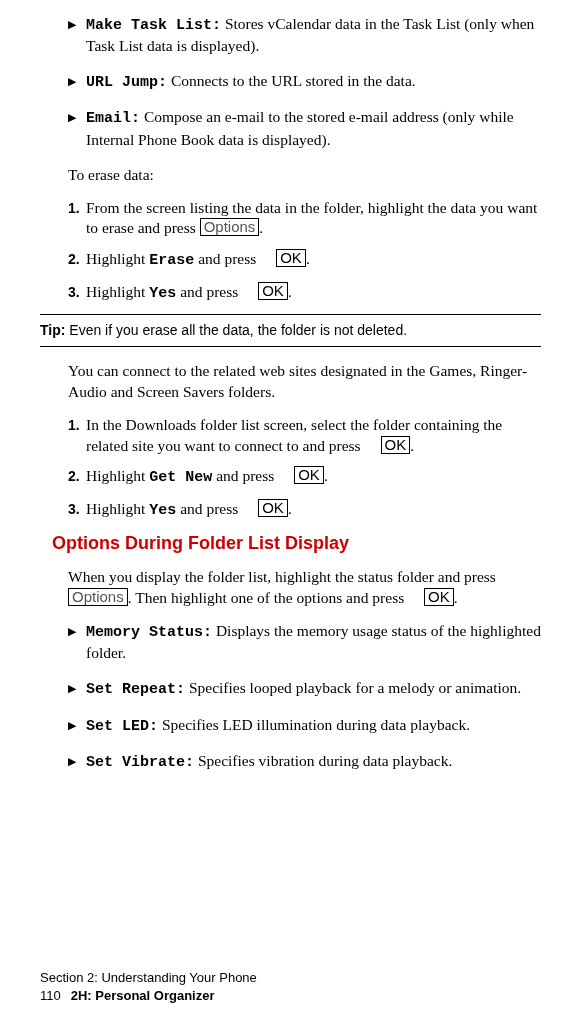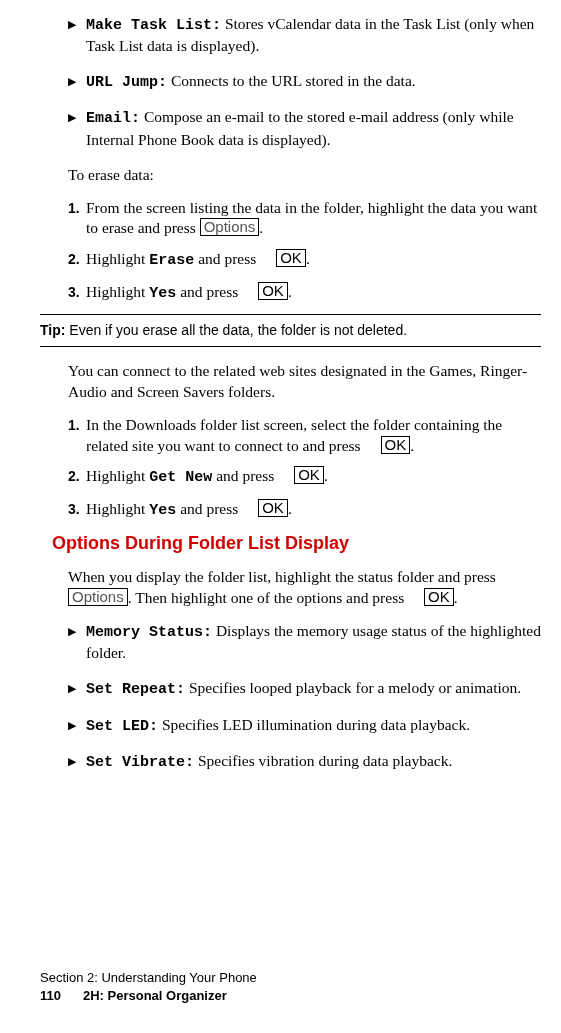--- a/index.html
+++ b/index.html
@@ -68,21 +68,21 @@
   }
   .tip-label { font-weight: bold; }
   .footer {
     position: absolute;
     left: 40px;
     bottom: 28px;
     font-family: Arial, Helvetica, sans-serif;
     font-size: 13px;
     line-height: 1.4;
   }
-  .footer-page { font-weight: bold; margin-right: 22px; }
+  .footer-page { font-weight: normal; margin-right: 10px; }
   .footer-title { font-weight: bold; }
 </style>
 </head>
 <body>
 
 <div class="content">
 
   <div class="bullet-item">
     <div class="bullet-mark">▶</div>
     <div class="bullet-body">

